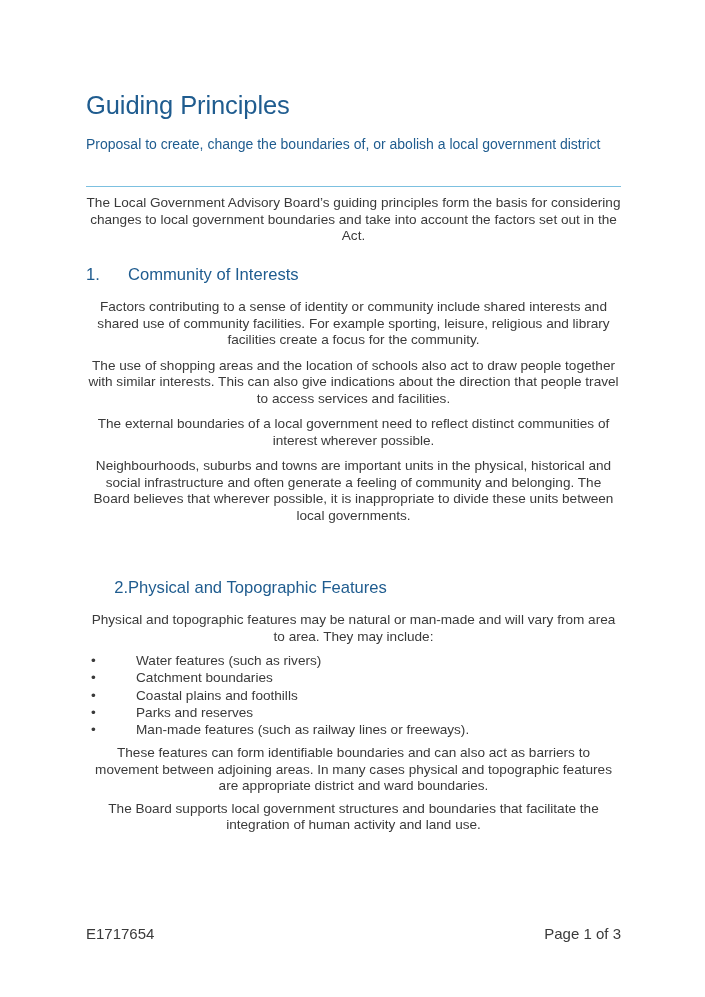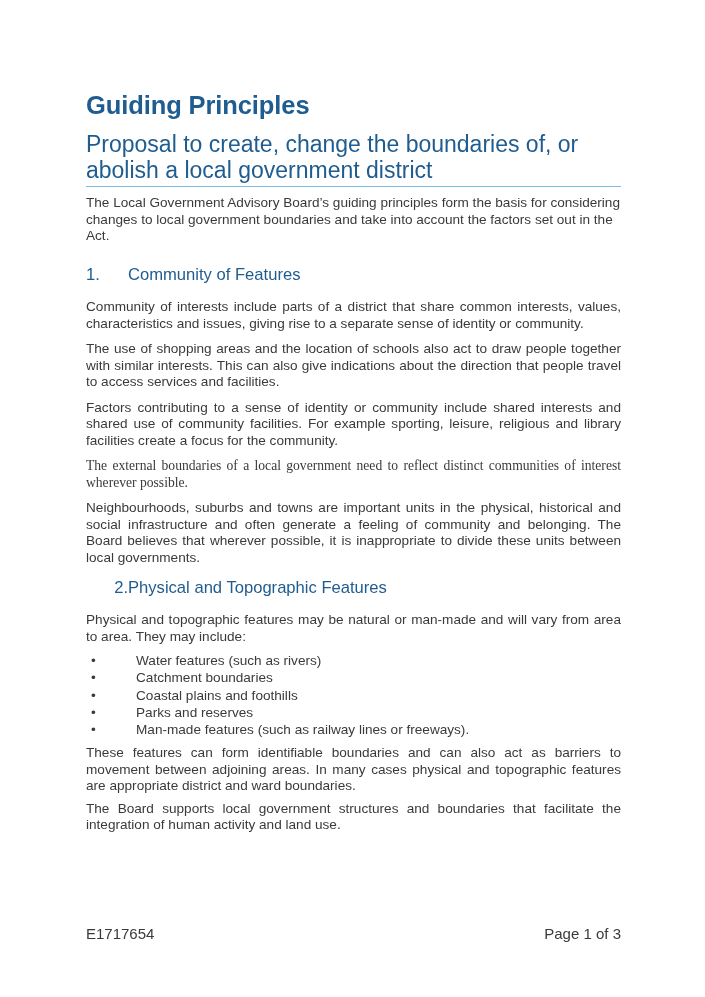--- a/index.html
+++ b/index.html
@@ -1,25 +1,25 @@
 <!DOCTYPE html>
 <html><head>
 <meta charset="utf-8">
 <style>
   html, body { margin: 0; padding: 0; background: #ffffff; }
   body { width: 705px; height: 997px; position: relative; overflow: hidden;
          font-family: "Liberation Sans", sans-serif; color: #3a3a3a; }
   .page { position: absolute; left: 86px; top: 0; width: 535px; }
-  h1 { position: absolute; top: 91px; left: 0; margin: 0; font-weight: bold;
+  h1 { position: absolute; top: 91px; left: 0; margin: 0; font-weight: normal;
        font-size: 25.5px; color: #1f5c8f; letter-spacing: -0.1px; white-space: nowrap; }
   h2.subtitle { position: absolute; top: 131px; left: 0; width: 535px; margin: 0;
-       font-weight: normal; font-size: 23px; line-height: 26px; color: #1f5c8f; }
+       font-weight: normal; font-size: 14px; line-height: 26px; color: #1f5c8f; }
   .rule { position: absolute; top: 186px; left: 0; width: 535px; height: 1px; background: #7cc0e0; }
   .block { position: absolute; left: 0; width: 535px; font-size: 13.6px; line-height: 16.5px; }
-  .block p { margin: 0; }
+  .block p { margin: 0; text-align: center; }
   .justify { text-align: justify; }
   .sec-head { position: absolute; left: 0; font-size: 16.6px; color: #1f5c8f; white-space: nowrap; }
   .sec-head .num { display: inline-block; width: 42px; }
   ul.bullets { list-style: none; margin: 0; padding: 0; }
   ul.bullets li { position: relative; padding-left: 50px; height: 17.3px; line-height: 17.3px; }
   ul.bullets li .dot { position: absolute; left: 5px; top: 0; }
   .footer { position: absolute; top: 925px; font-size: 15px; color: #3a3a3a; }
 </style>
 </head>
 <body>
@@ -27,28 +27,27 @@
 <div class="page">
   <h1>Guiding Principles</h1>
   <h2 class="subtitle">Proposal to create, change the boundaries of, or abolish a local government district</h2>
   <div class="rule"></div>
 
   <div class="block" style="top:195px;">
     <p>The Local Government Advisory Board’s guiding principles form the basis for considering changes to local government boundaries and take into account the factors set out in the Act.</p>
   </div>
 
   <div class="sec-head" style="top:265px;">
-    <span class="num">1.</span><span>Community of Features</span>
+    <span class="num">1.</span><span>Community of Interests</span>
   </div>
 
   <div class="block justify" style="top:299px;">
-    <p style="margin-bottom:9px;">Community of interests include parts of a district that share common interests, values, characteristics and issues, giving rise to a separate sense of identity or community.</p>
+    <p style="margin-bottom:9px;">Factors contributing to a sense of identity or community include shared interests and shared use of community facilities. For example sporting, leisure, religious and library facilities create a focus for the community.</p>
     <p style="margin-bottom:9px;">The use of shopping areas and the location of schools also act to draw people together with similar interests. This can also give indications about the direction that people travel to access services and facilities.</p>
-    <p style="margin-bottom:9px;">Factors contributing to a sense of identity or community include shared interests and shared use of community facilities. For example sporting, leisure, religious and library facilities create a focus for the community.</p>
-    <p style="margin-bottom:9px;font-family:Liberation Serif, serif;">The external boundaries of a local government need to reflect distinct communities of interest wherever possible.</p>
+    <p style="margin-bottom:9px;">The external boundaries of a local government need to reflect distinct communities of interest wherever possible.</p>
     <p>Neighbourhoods, suburbs and towns are important units in the physical, historical and social infrastructure and often generate a feeling of community and belonging. The Board believes that wherever possible, it is inappropriate to divide these units between local governments.</p>
   </div>
 
   <div class="sec-head" style="top:578px;text-align:right;">
     <span class="num">2.</span><span>Physical and Topographic Features</span>
   </div>
 
   <div class="block justify" style="top:612px;">
     <p>Physical and topographic features may be natural or man-made and will vary from area to area. They may include:</p>
   </div>

